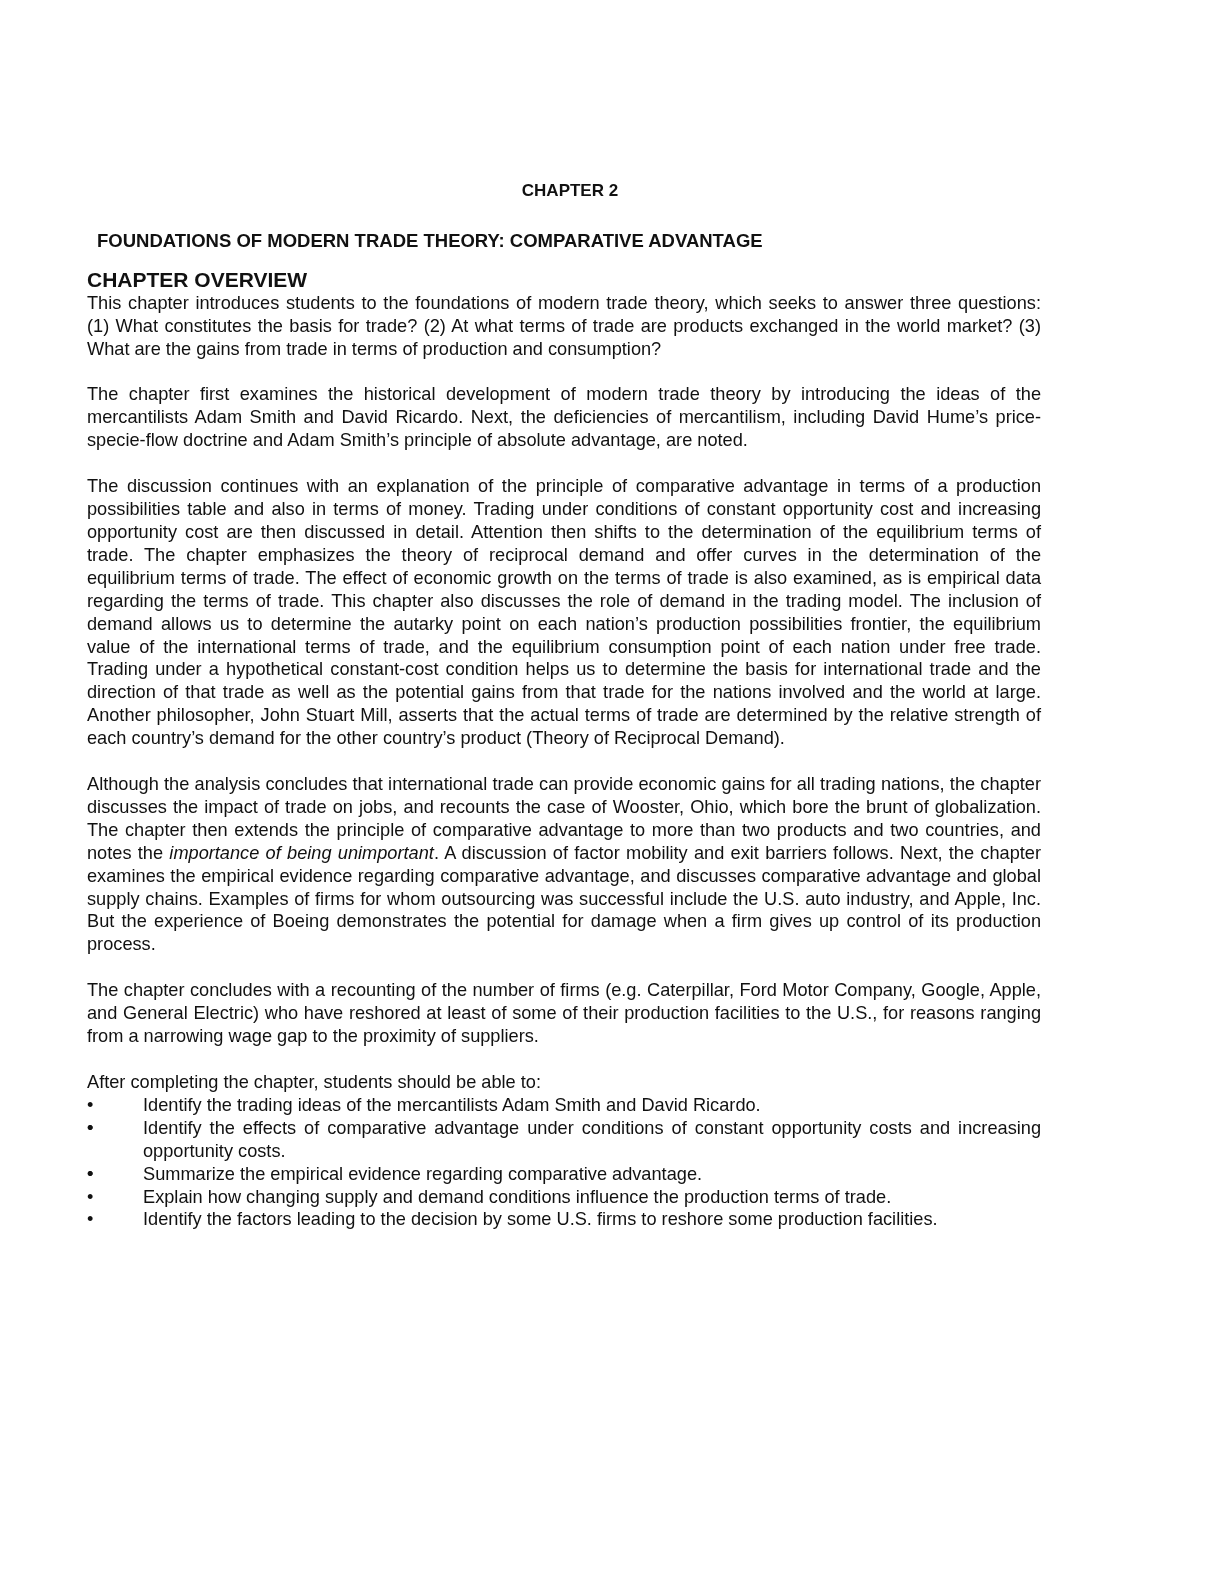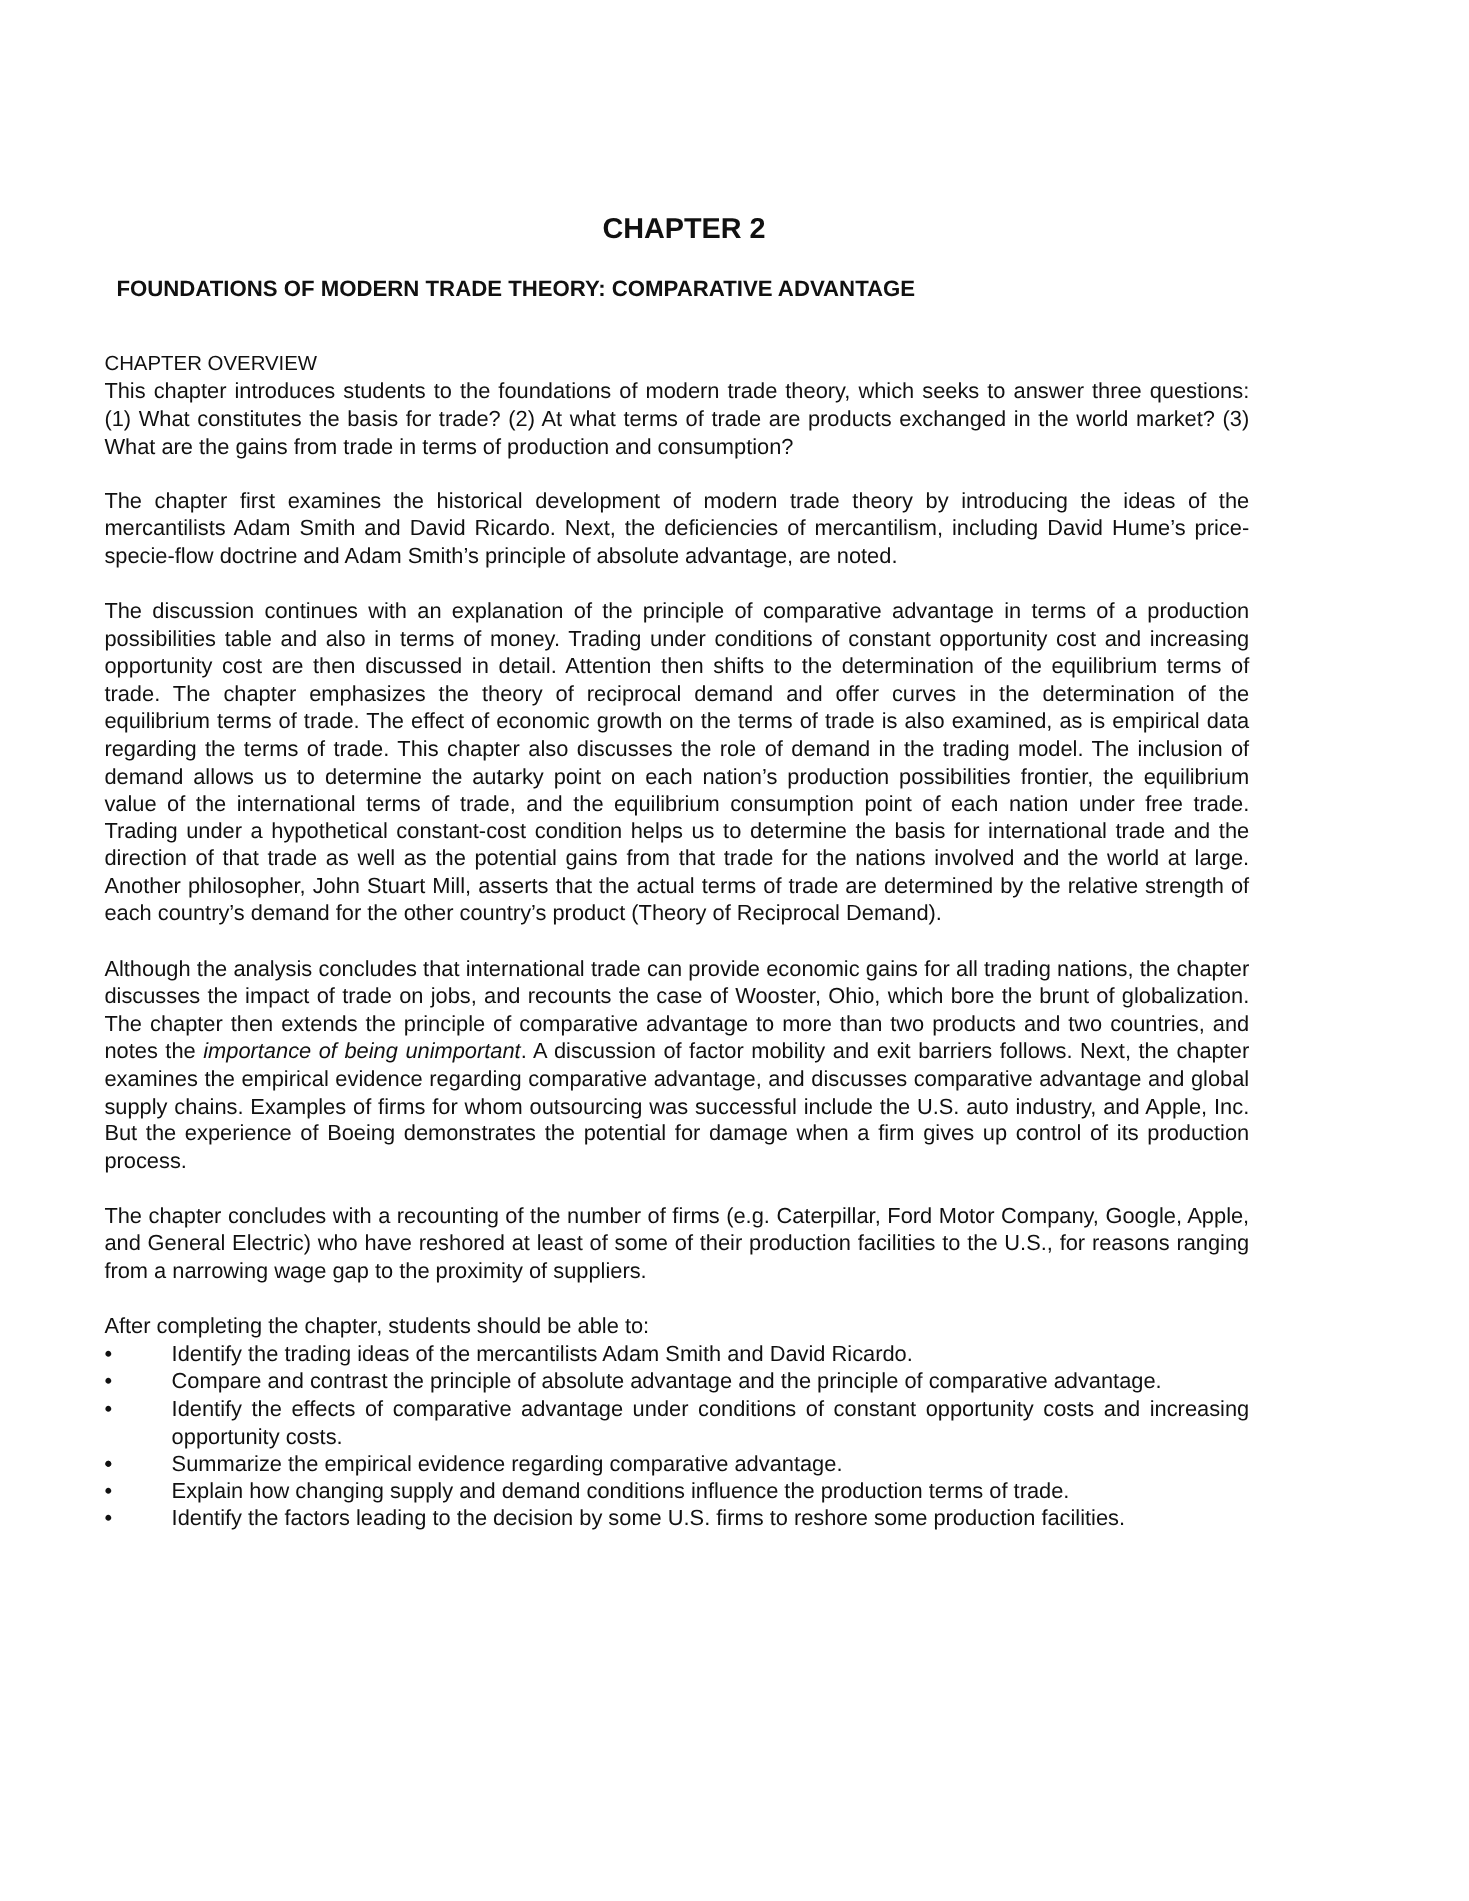--- a/index.html
+++ b/index.html
@@ -1,21 +1,21 @@
 <!DOCTYPE html>
 <html><head>
 <meta charset="utf-8">
 <style>
   html, body { margin: 0; padding: 0; background: #ffffff; }
   body { width: 1224px; height: 1584px; position: relative; overflow: hidden;
          font-family: "Liberation Sans", sans-serif; color: #111; }
   .page { position: absolute; left: 87px; top: 180px; width: 954px; font-size: 18.2px; line-height: 22.9px; }
-  .chapter-num { text-align: center; font-weight: bold; font-size: 24px; margin: 0 0 0 0; padding-left: 12px; }
+  .chapter-num { text-align: center; font-weight: bold; font-size: 17px; margin: 0 0 0 0; padding-left: 12px; }
   .chapter-title { text-align: left; font-weight: bold; font-size: 18.5px; margin: 27px 0 0 0; padding-left: 10px; }
-  .section-head { font-weight: normal; font-size: 17px; margin: 39px 0 0 0; }
+  .section-head { font-weight: bold; font-size: 21px; margin: 16px 0 0 0; }
   p.para { margin: 0; text-align: justify; text-align-last: left; }
   .gap { height: 23px; }
   .p1 { margin-top: 23px; }
   ul.objectives { list-style: none; margin: 0; padding: 0; }
   ul.objectives li { position: relative; padding-left: 56px; text-align: justify; text-align-last: left; }
   ul.objectives li .bullet { position: absolute; left: 0; top: 0; }
   em { font-style: italic; }
 </style>
 </head>
 <body>
@@ -31,20 +31,20 @@
   <div class="gap"></div>
   <p class="para">The discussion continues with an explanation of the principle of comparative advantage in terms of a production possibilities table and also in terms of money. Trading under conditions of constant opportunity cost and increasing opportunity cost are then discussed in detail. Attention then shifts to the determination of the equilibrium terms of trade.  The chapter emphasizes the theory of reciprocal demand and offer curves in the determination of the equilibrium terms of trade. The effect of economic growth on the terms of trade is also examined, as is empirical data regarding the terms of trade. This chapter also discusses the role of demand in the trading model. The inclusion of demand allows us to determine the autarky point on each nation’s production possibilities frontier, the equilibrium value of the international terms of trade, and the equilibrium consumption point of each nation under free trade. Trading under a hypothetical constant-cost condition helps us to determine the basis for international trade and the direction of that trade as well as the potential gains from that trade for the nations involved and the world at large. Another philosopher, John Stuart Mill, asserts that the actual terms of trade are determined by the relative strength of each country’s demand for the other country’s product (Theory of Reciprocal Demand).</p>
   <div class="gap"></div>
   <p class="para"><span>Although the analysis concludes that international trade can provide economic gains for all trading nations, the chapter discusses the impact of trade on jobs, and recounts the case of Wooster, Ohio, which bore the brunt of globalization. The chapter then extends the principle of comparative advantage to more than two products and two countries, and notes the </span><em>importance of being unimportant</em><span>. A discussion of factor mobility and exit barriers follows. Next, the chapter examines the empirical evidence regarding comparative advantage, and discusses comparative advantage and global supply chains. Examples of firms for whom outsourcing was successful include the U.S. auto industry, and Apple, Inc. But the experience of Boeing demonstrates the potential for damage when a firm gives up control of its production process.</span></p>
   <div class="gap"></div>
   <p class="para">The chapter concludes with a recounting of the number of firms (e.g. Caterpillar, Ford Motor Company, Google, Apple, and General Electric) who have reshored at least of some of their production facilities to the U.S., for reasons ranging from a narrowing wage gap to the proximity of suppliers.</p>
   <div class="gap"></div>
   <p class="para">After completing the chapter, students should be able to:</p>
   <ul class="objectives">
     <li><span class="bullet">•</span><span>Identify the trading ideas of the mercantilists Adam Smith and David Ricardo.</span></li>
-    <li><span class="bullet">•</span><span>Compare and contrast the principle of absolute advantage and the principle of comparative advantage.</span></li>
+    <li><span class="bullet">•</span></li>
     <li><span class="bullet">•</span><span>Identify the effects of comparative advantage under conditions of constant opportunity costs and increasing opportunity costs.</span></li>
     <li><span class="bullet">•</span></li>
     <li><span class="bullet">•</span><span>Summarize the empirical evidence regarding comparative advantage.</span></li>
     <li><span class="bullet">•</span><span>Explain how changing supply and demand conditions influence the production terms of trade.</span></li>
     <li><span class="bullet">•</span><span>Identify the factors leading to the decision by some U.S. firms to reshore some production facilities.</span></li>
   </ul>
 </div>
 
 </body></html>

